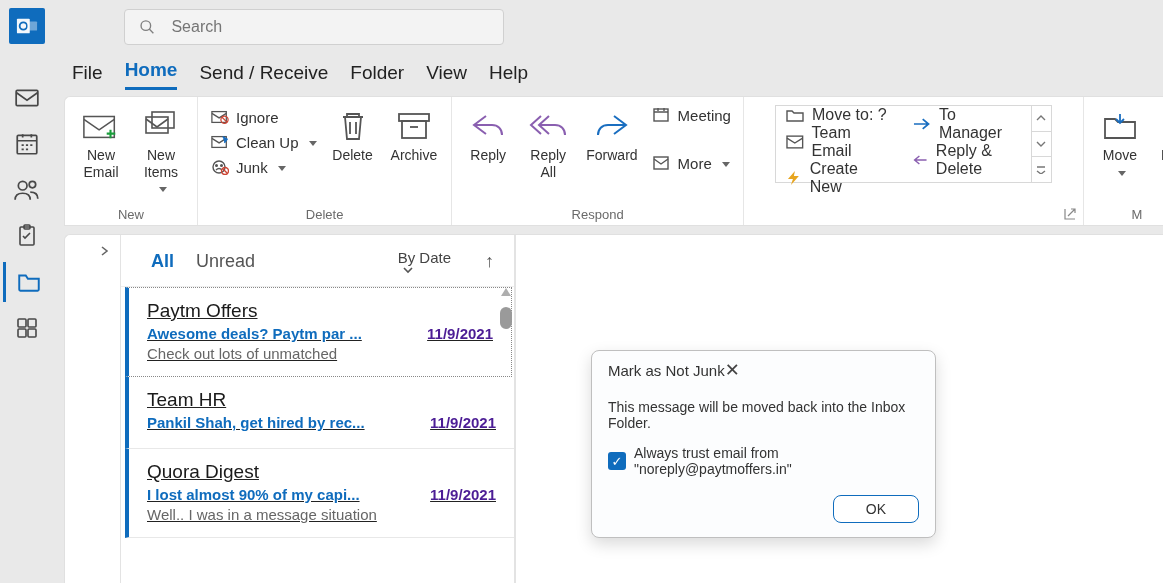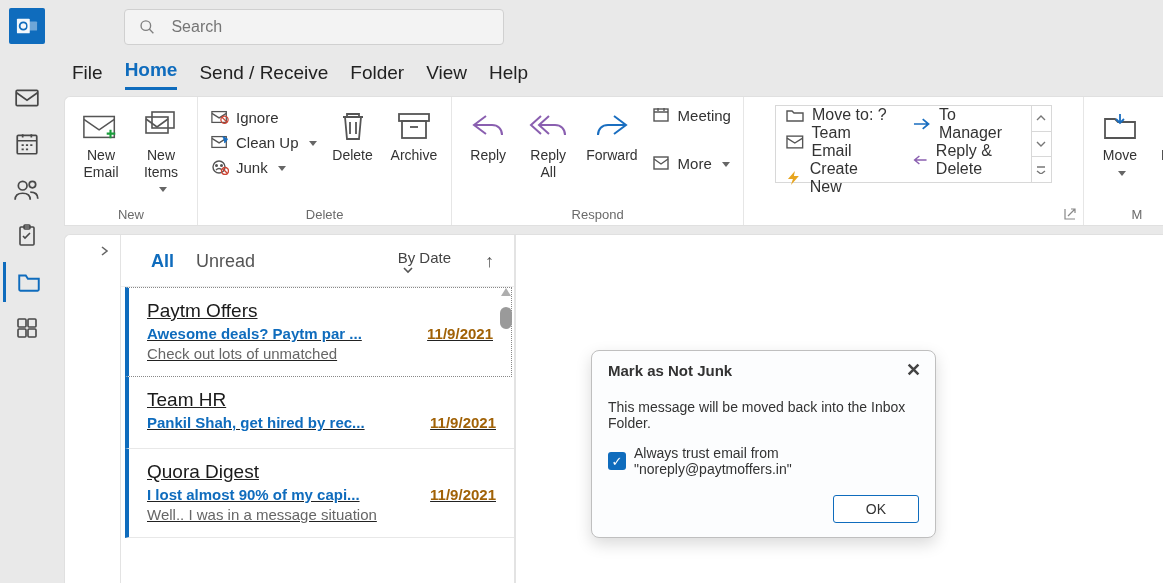--- a/index.html
+++ b/index.html
@@ -198,21 +198,21 @@
     cursor:pointer;
   }
   .msg.selected {
     border:1px dotted #888;
     border-left:4px solid #0f6cbd;
     margin:0 2px 0 4px;
   }
   .msg .from { font-size:19px; color:#1a1a1a; margin-bottom:3px;}
   .msg .row { display:flex; justify-content:space-between; align-items:baseline;}
   .msg .subject { color:#0f6cbd; font-weight:700; font-size:15px; overflow:hidden; text-overflow:ellipsis; white-space:nowrap; max-width:230px;}
-  .msg .date { color:#a16207; font-weight:700; font-size:15px;text-align:right;}
+  .msg .date { color:#4c1d95; font-weight:700; font-size:15px;text-align:right;}
   .msg .preview { color:#666; font-size:15px; margin-top:3px;}
 
   .scroll-track {
     position:absolute; right:0; top:50px; bottom:0; width:16px;
   }
   .scroll-up-arrow, .scroll-thumb {
     position:absolute; left:0;
   }
 
   .reading-pane { flex:1; position:relative; background:#fff;}
@@ -222,40 +222,40 @@
     position:absolute;
     left:75px; top:115px;
     width:345px;
     background:#fcfdfe;
     border:1px solid #bfbfbf;
     border-radius:8px;
     box-shadow:0 6px 16px rgba(0,0,0,0.15);
     padding:0;
   }
   .dialog-title {
-    display:flex; justify-content:space-between; align-items:center;
+    display:flex; align-items:center;
     padding:10px 14px 8px 16px;
-    font-size:15px; color:#333;font-weight:bold;
+    font-size:15px; color:#333;
   }
   .dialog-close { font-size:18px; cursor:pointer; color:#444; line-height:1;}
   .dialog-body {
     padding:4px 16px 14px 16px;
     font-size:14px; color:#333;
   }
   .dialog-body p{margin:8px 0 14px 0;}
   .chk-row {display:flex; align-items:center; gap:8px; margin-bottom:18px;}
   .chk-row .chk {
     width:18px;height:18px;background:#0f6cbd;border-radius:3px;
     display:flex;align-items:center;justify-content:center;color:#fff;font-size:13px;
     flex-shrink:0;
   }
   .dialog-actions{display:flex;justify-content:flex-end;}
   .ok-btn{
     border:1px solid #0f6cbd; background:#fff; color:#333;
-    padding:5px 32px; border-radius:3px; font-size:14px; cursor:pointer;
+    padding:5px 32px; border-radius:8px; font-size:14px; cursor:pointer;
   }
   svg { display:block; }
 </style>
 </head>
 <body>
 
 <div class="app">
 
   <div class="left-rail">
     <div class="logo-tile">

